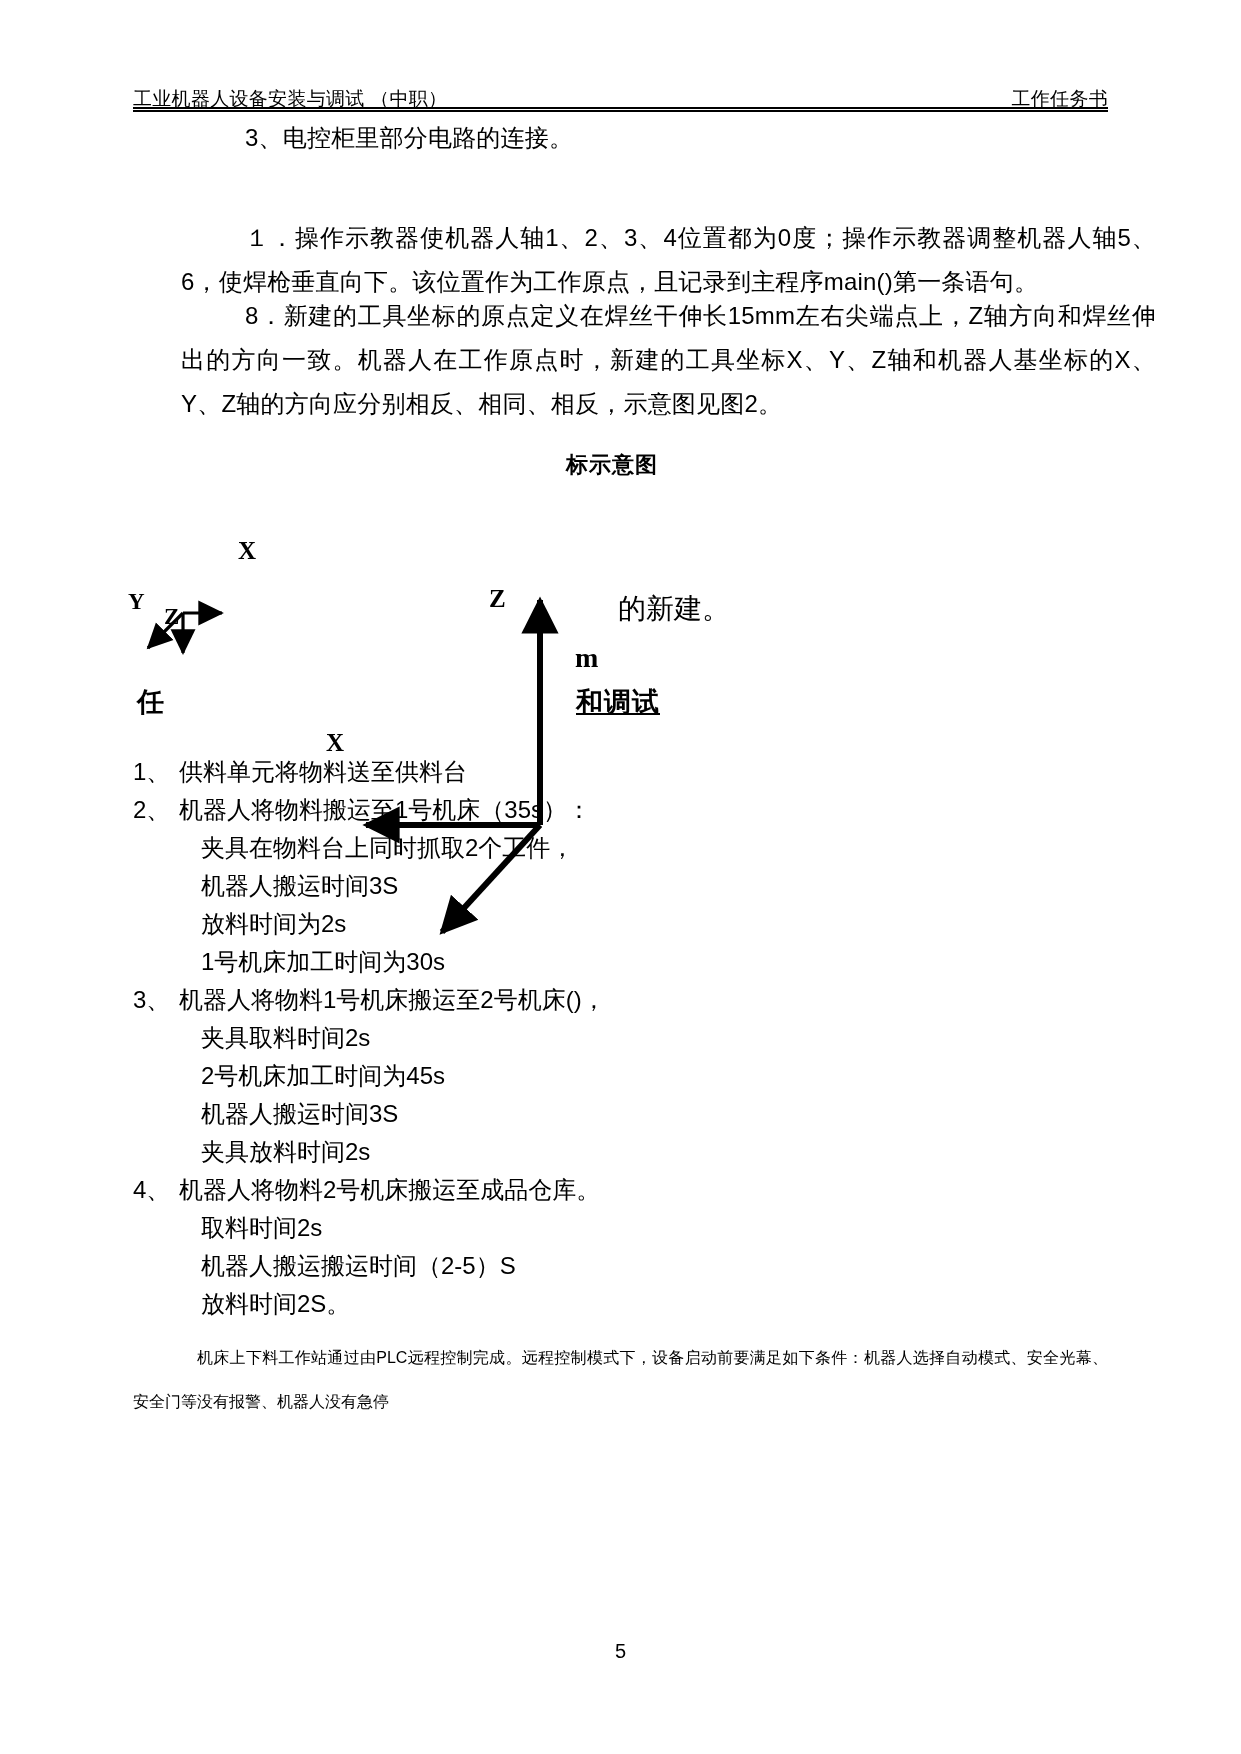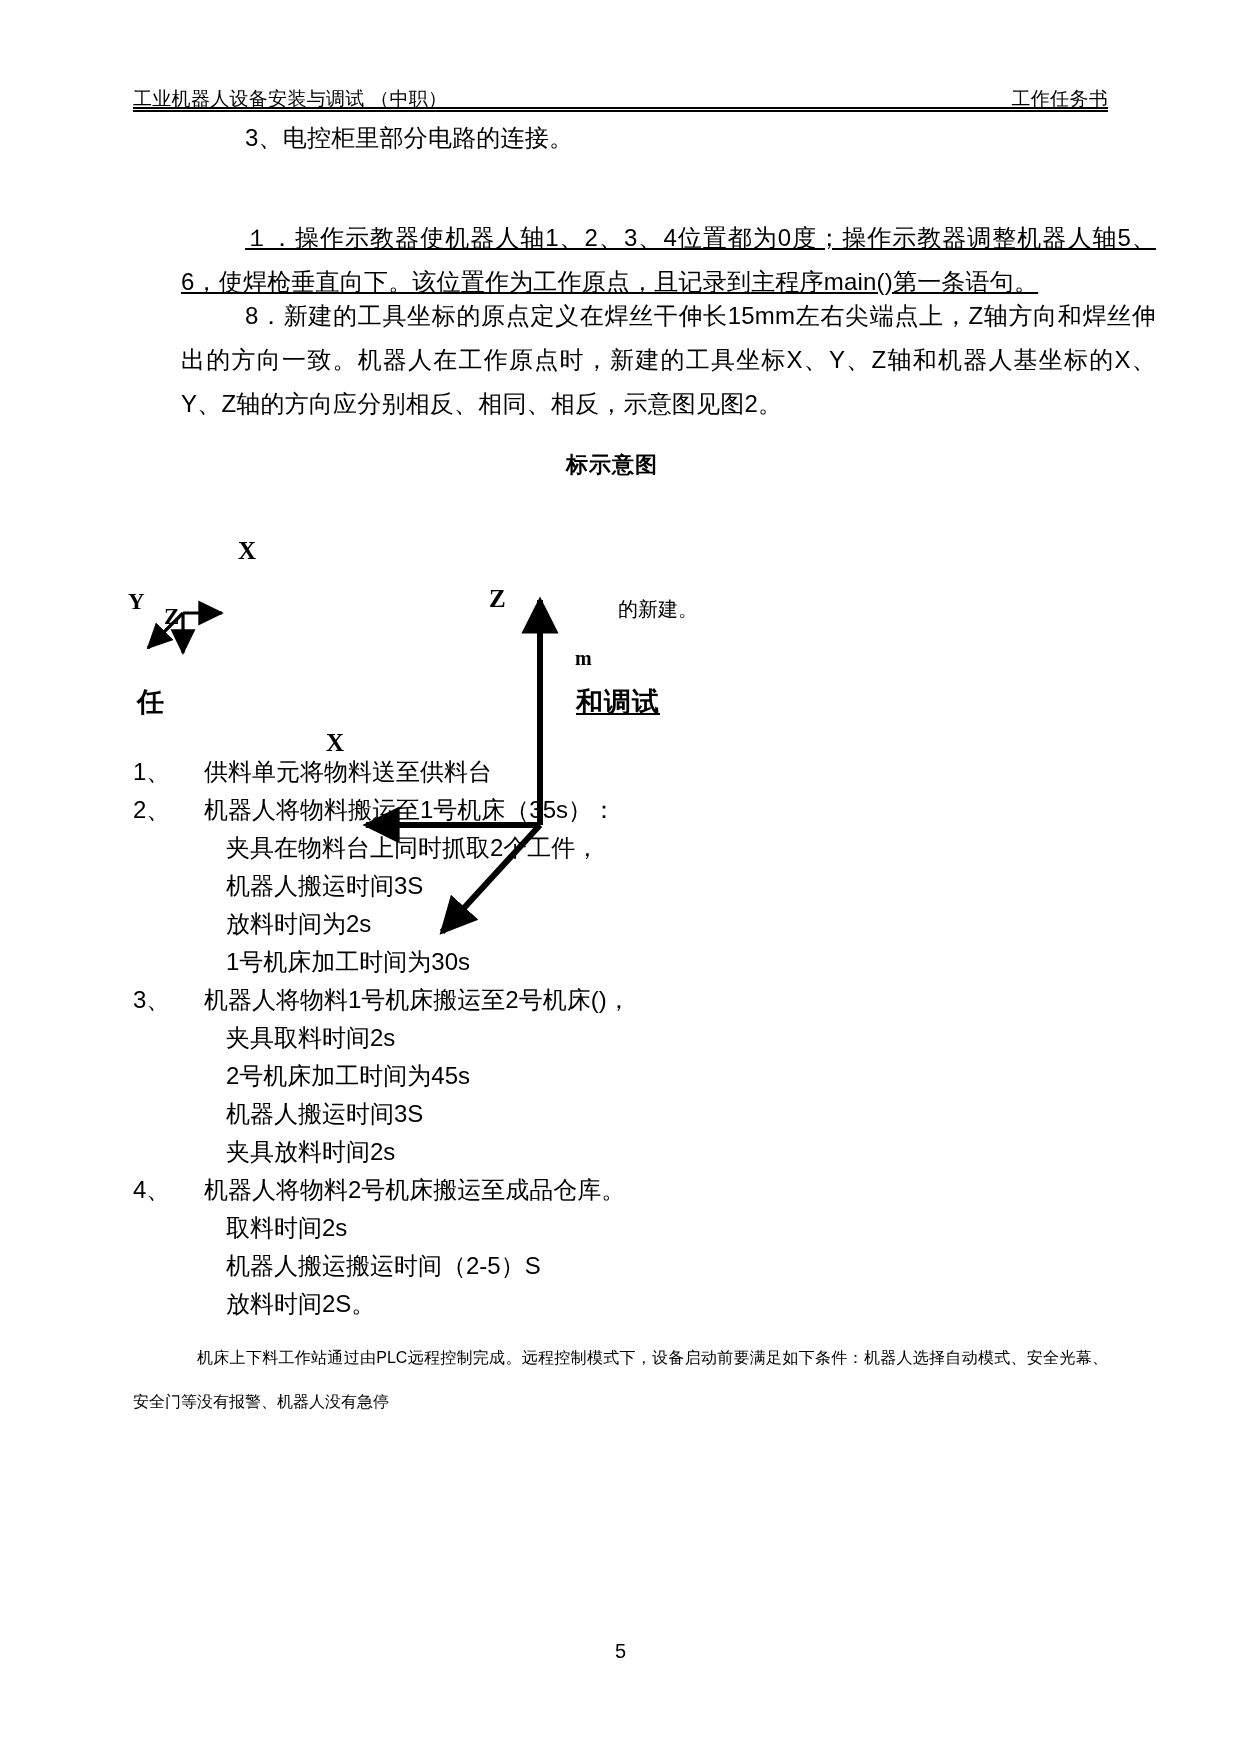--- a/index.html
+++ b/index.html
@@ -74,21 +74,21 @@
     position: absolute;
     font-weight: bold;
     font-size: 22px;
     letter-spacing: 1px;
     white-space: nowrap;
   }
 
   
   .frag {
     position: absolute;
-    font-size: 20px;
+    font-size: 28px;
     line-height: 34px;
     white-space: nowrap;
   }
   .frag-serif {
     font-family: "Liberation Serif", "DejaVu Serif", serif;
     font-weight: bold;
   }
   .frag-big {
     position: absolute;
     font-weight: bold;
@@ -127,21 +127,21 @@
     display: flex;
     align-items: flex-start;
     margin: 0;
     height: 38px;
     white-space: nowrap;
   }
   .li .num {
     width: 46px;
     flex: 0 0 46px;
   }
-  .li .txt { flex: 1 1 auto; margin-left: 25px; }
+  .li .txt { flex: 1 1 auto; }
   .li.sub .num { visibility: hidden; }
   .li.sub .txt { padding-left: 22px; }
 
   
   .closing {
     position: absolute;
     left: 133px;
     width: 975px;
     font-size: 16px;
     line-height: 44px;
@@ -168,21 +168,21 @@
     <span class="header-left">工业机器人设备安装与调试 （中职）</span>
     <span class="header-right">工作任务书</span>
   </div>
   <div class="header-rule"></div>
 
   <div class="body-text" style="top:116px;">
     <span class="indent">3、电控柜里部分电路的连接。</span>
   </div>
 
 
-  <div class="body-text" style="top:216px;text-decoration:underline;">
+  <div class="body-text" style="top:216px;">
     <span class="indent">１．操作示教器使机器人轴1、2、3、4位置都为0度；操作示教器调整机器人轴5、6，使焊枪垂直向下。该位置作为工作原点，且记录到主程序main()第一条语句。</span>
   </div>
 
   <div class="body-text" style="top:294px;">
     <span class="indent">8．新建的工具坐标的原点定义在焊丝干伸长15mm左右尖端点上，Z轴方向和焊丝伸出的方向一致。机器人在工作原点时，新建的工具坐标X、Y、Z轴和机器人基坐标的X、Y、Z轴的方向应分别相反、相同、相反，示意图见图2。</span>
   </div>
 
   <div class="caption" style="left:566px; top:450px;">标示意图</div>
 
   <div class="frag" style="left:618px; top:592px;">的新建。</div>

